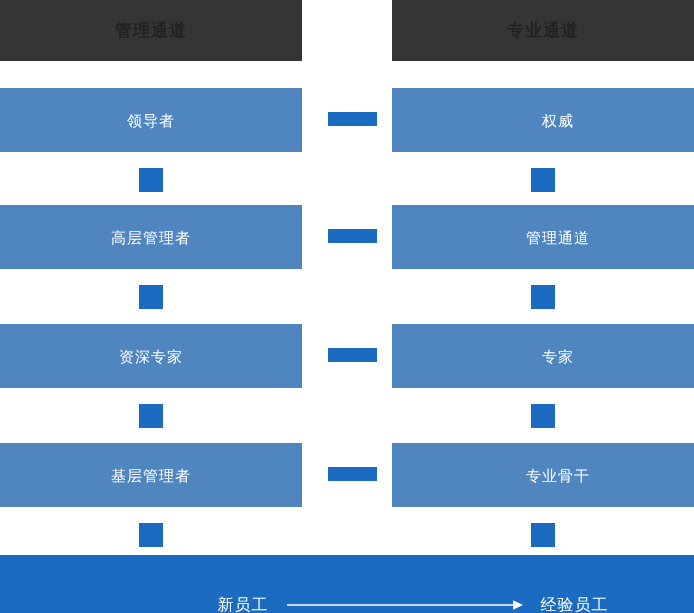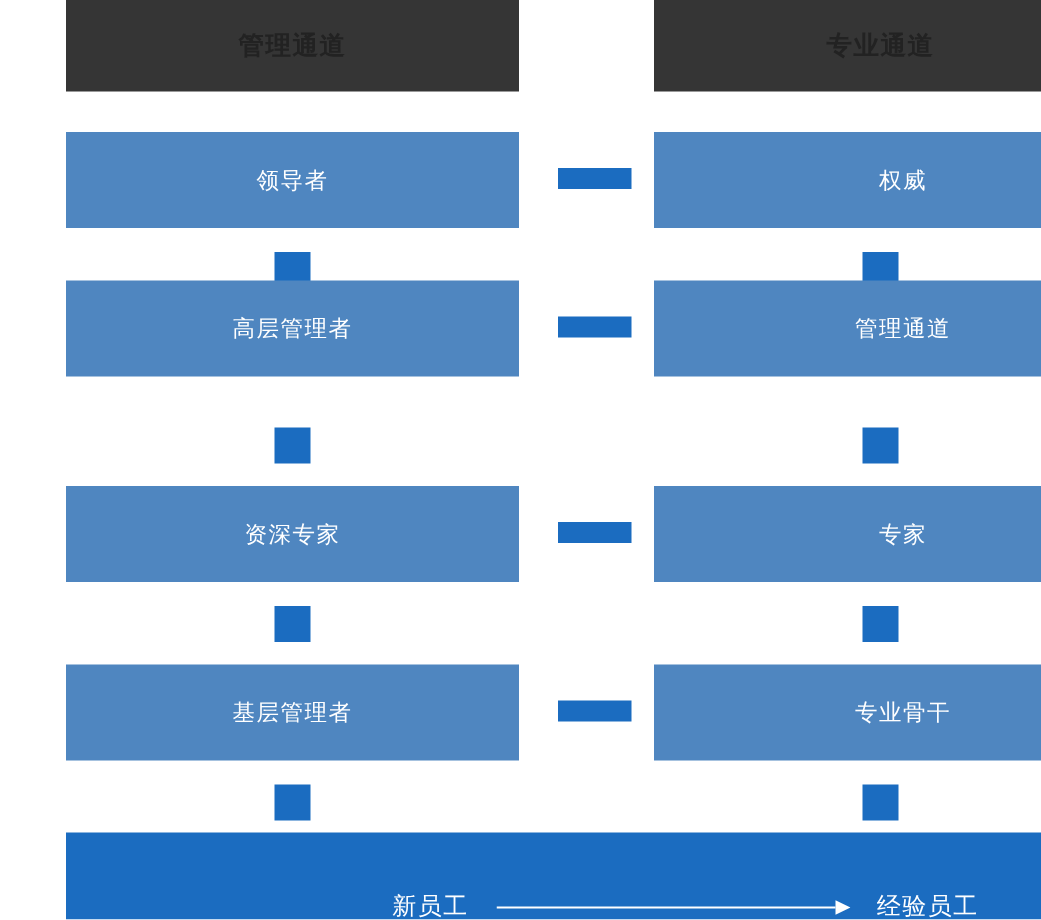--- a/index.html
+++ b/index.html
@@ -12,21 +12,20 @@
     background: #ffffff;
     font-family: "Liberation Sans", "DejaVu Sans", sans-serif;
     overflow: hidden;
   }
 
   .diagram {
     position: relative;
     width: 601px;
     height: 613px;
     background: #ffffff;
-    margin-left: 44px;
   }
 
   
   .header-row {
     position: absolute;
     top: 0;
     left: 0;
     width: 694px;
     height: 61px;
   }
@@ -161,21 +160,21 @@
     <div class="level-box right">
       <span class="level-label">权威</span>
     </div>
   </div>
 
   <div class="v-gap" style="top:152px;">
     <div class="v-link left"></div>
     <div class="v-link right"></div>
   </div>
 
-  <div class="level-row" style="top:187px;">
+  <div class="level-row" style="top:205px;">
     <div class="level-box left">
       <span class="level-label">高层管理者</span>
     </div>
     <div class="h-link"></div>
     <div class="level-box right">
       <span class="level-label">管理通道</span>
     </div>
   </div>
 
   <div class="v-gap" style="top:269px;">

